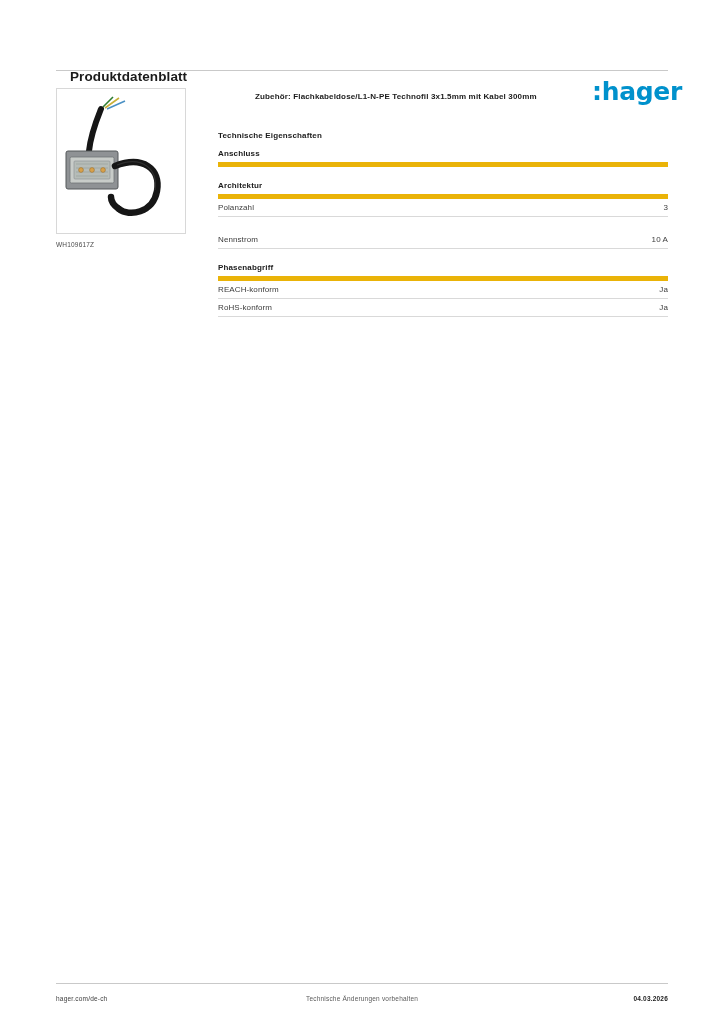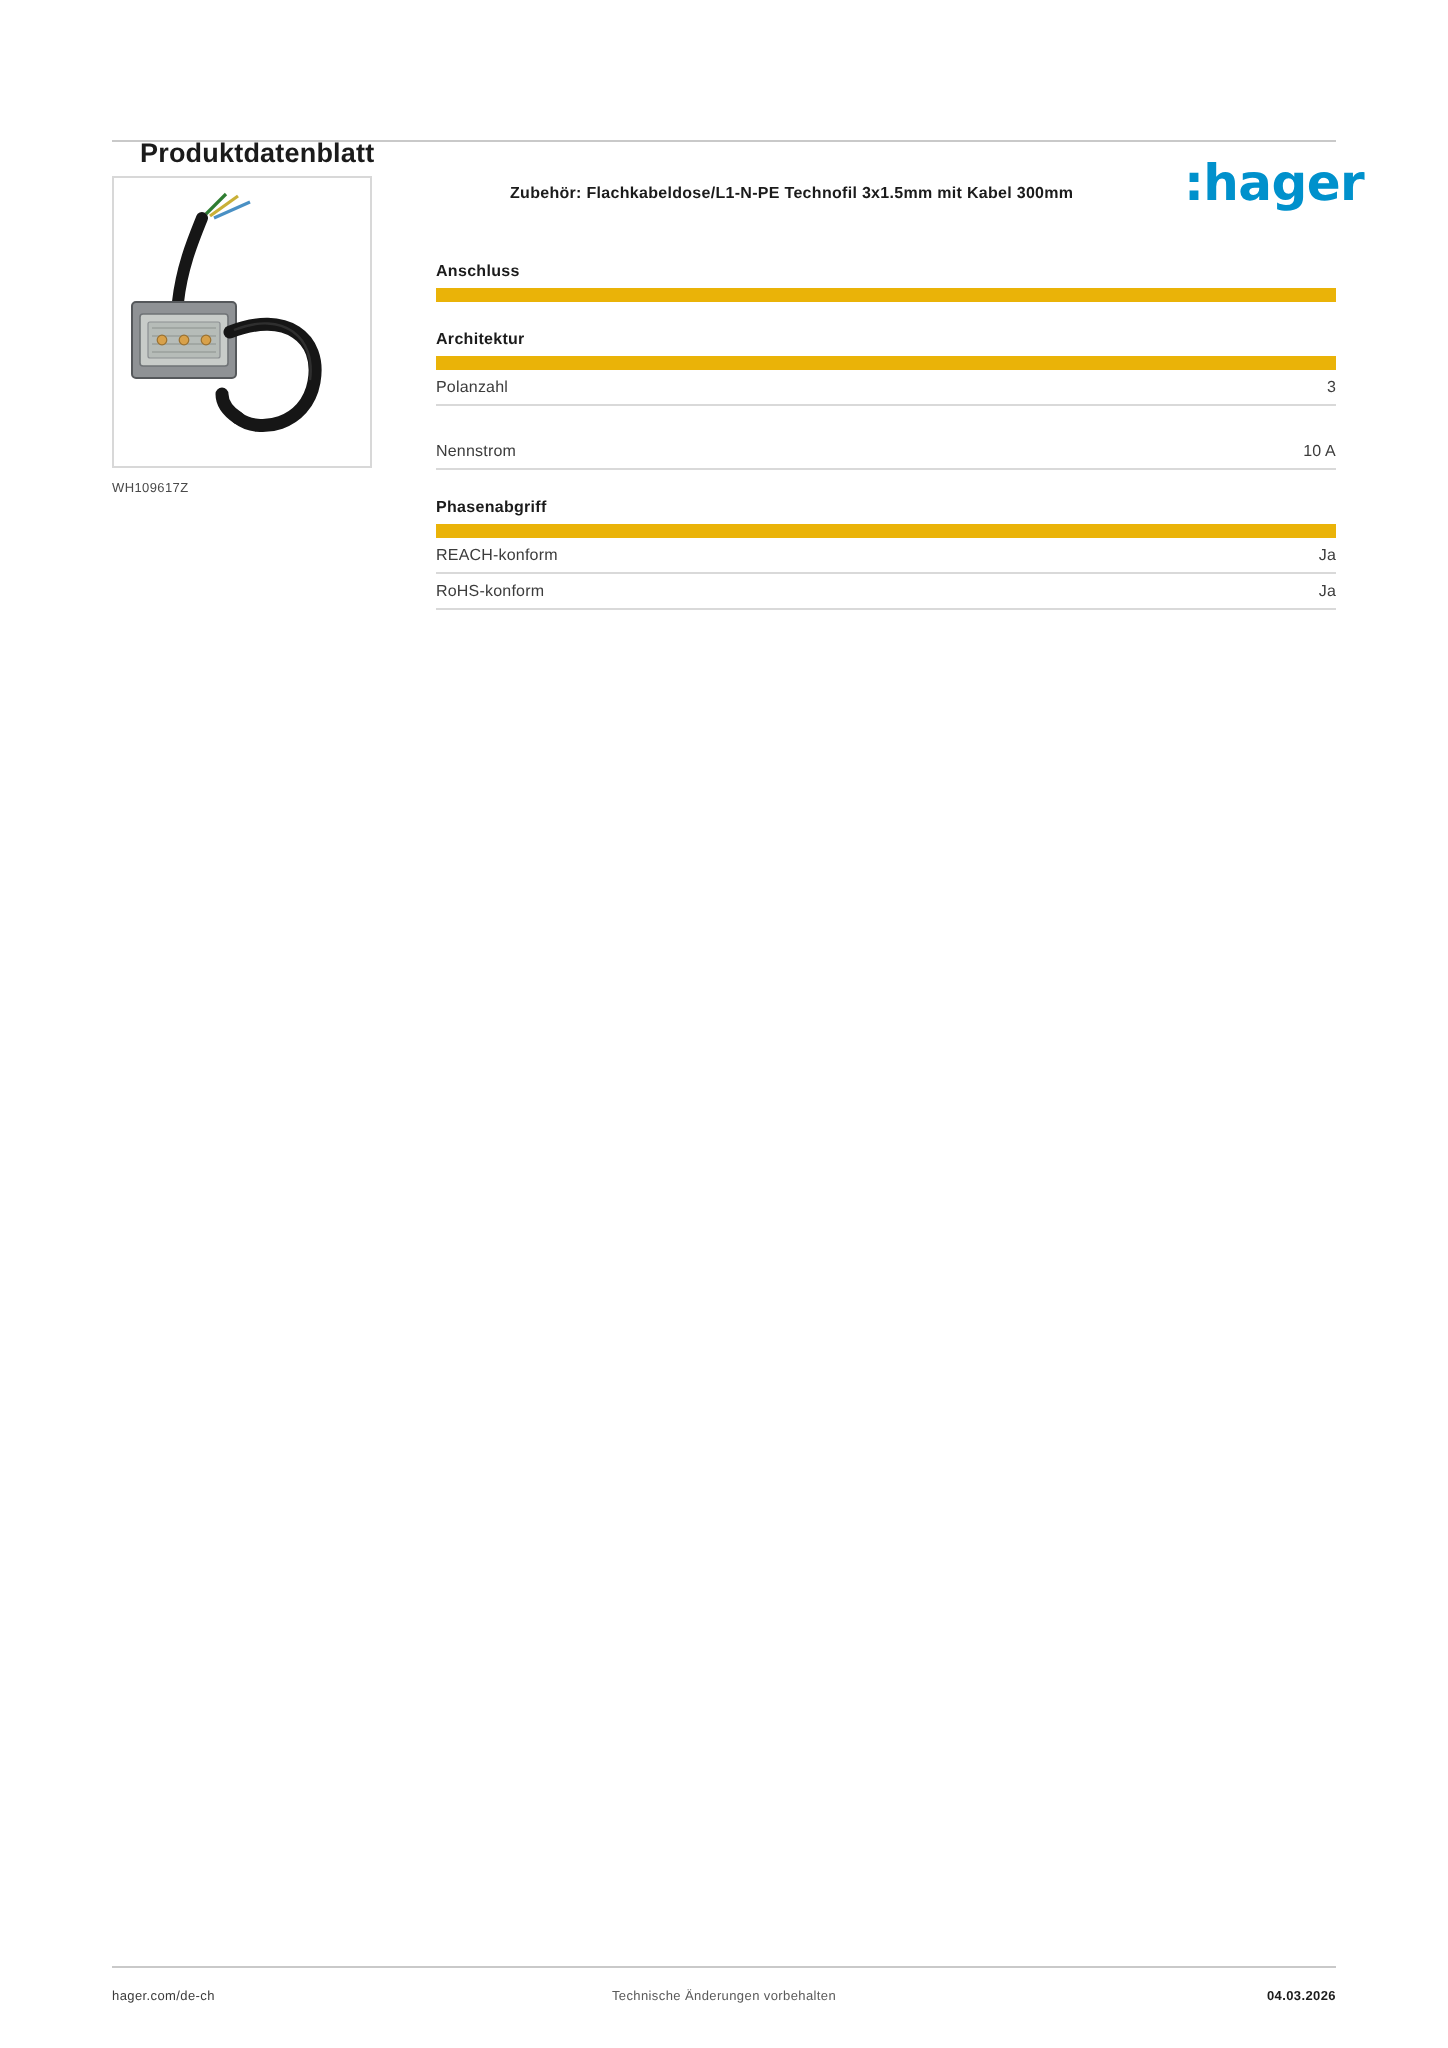--- a/index.html
+++ b/index.html
@@ -112,21 +112,21 @@
   }
   .group {
     margin-bottom: 14px;
   }
   .group-title {
     font-size: 8px;
     font-weight: bold;
     color: #1b1b1b;
     letter-spacing: 0.15px;
     padding-bottom: 4px;
-    border-bottom: 7px solid #eab308;
+    border-bottom: 5px solid #eab308;
   }
   .spec-row {
     display: flex;
     justify-content: space-between;
     align-items: baseline;
     font-size: 8px;
     color: #3c3c3c;
     padding: 4px 0 4px 0;
     border-bottom: 1px solid #d9d9d9;
     letter-spacing: 0.1px;
@@ -201,20 +201,21 @@
         <path d="M62 120 C56 116, 54 112, 54 108" stroke="#161616" stroke-width="6.5" fill="none" stroke-linecap="round"></path>
 
         <path d="M60 76 C85 66, 101 80, 98 101" stroke="#3a3a3a" stroke-width="1.2" fill="none" opacity="0.7"></path>
       </svg>
     </div>
     <div class="product-caption">WH109617Z</div>
   </div>
 
   <div class="content">
     <div class="product-desc">Zubehör: Flachkabeldose/L1-N-PE Technofil 3x1.5mm mit Kabel 300mm</div>
+    <div class="section-title">Technische Eigenschaften</div>
 
     <div class="group">
       <div class="group-title">Anschluss</div>
     </div>
 
     <div class="group">
       <div class="group-title">Architektur</div>
       <div class="spec-row">
         <span class="spec-label">Polanzahl</span>
         <span class="spec-value">3</span>

